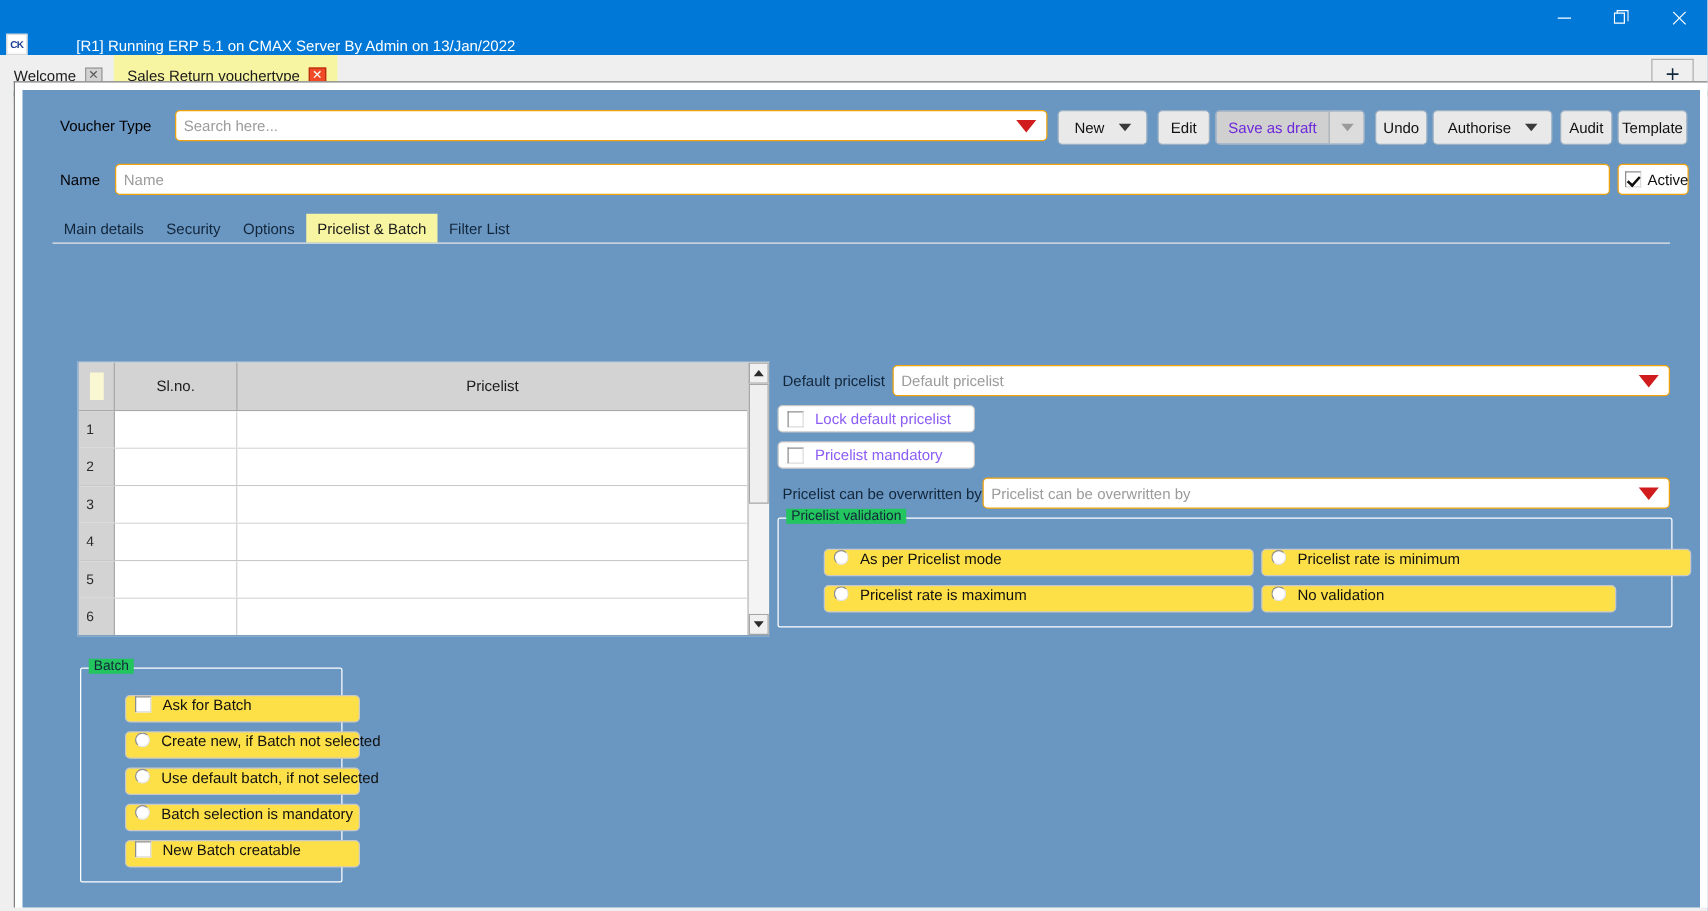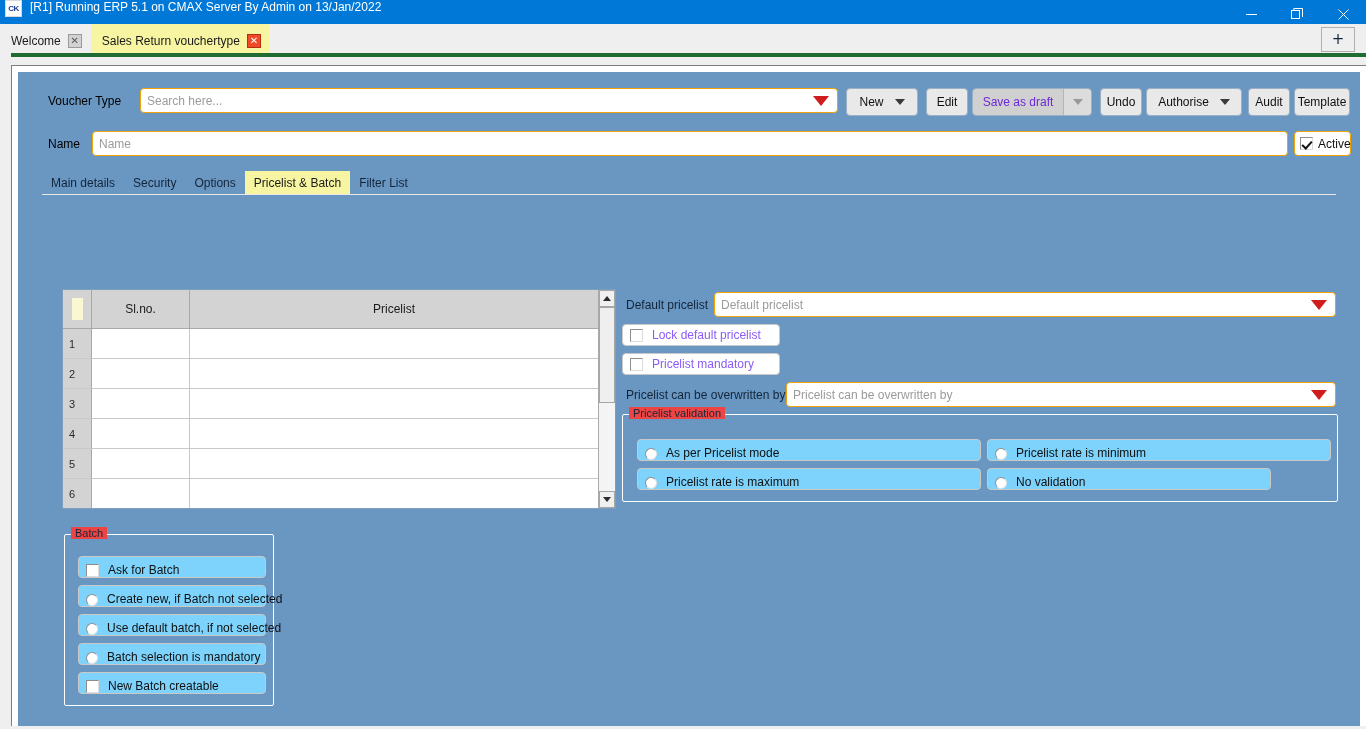--- a/index.html
+++ b/index.html
@@ -7,24 +7,25 @@
     margin: 0; padding: 0;
     width: 1366px; height: 729px;
     overflow: hidden;
     background: #efefef;
     font-family: "Liberation Sans", sans-serif;
     -webkit-font-smoothing: none;
   }
 
   
   .titlebar {
-    height: 24px; width: 100%;
+    height: 44px; width: 100%;
     background: #0078d7;
-    display: flex; align-items: flex-start;
+    display: flex; align-items: flex-end;
     position: relative;
+    gap: 31px;
   }
   .app-icon {
     width: 17px; height: 17px;
     margin-left: 5px; margin-right: 8px;
     background: #ffffff;
     border: 1px solid #d9d9d9;
     display: flex; align-items: center; justify-content: center;
     font-size: 8px; font-weight: bold; color: #1b3f94;
     letter-spacing: -0.5px;
     flex: none;
@@ -334,40 +335,40 @@
   #cb-pricelist-mand { left: 604px; top: 281px; width: 158px; }
 
   
   .fieldset {
     position: absolute;
     border: 1px solid #ffffff;
     border-radius: 2px;
   }
   .fieldset > .legend {
     position: absolute; top: -8px; left: 6px;
-    background: #ef4444;
+    background: #22c55e;
     padding: 0 4px;
     font-size: 11px; color: #12263a;
     white-space: nowrap;
   }
   #fs-validation { left: 604px; top: 342px; width: 716px; height: 88px; }
   #fs-batch      { left: 46px;  top: 462px; width: 210px; height: 172px; }
 
   #rd-as-per      { left: 14px; top: 24px; width: 344px; }
   #rd-min         { left: 364px; top: 24px; width: 344px; }
   #rd-max         { left: 14px; top: 53px; width: 344px; }
   #rd-noval       { left: 364px; top: 53px; width: 284px; }
   .fsopt {
     position: absolute;
-    background: #7dd3fc; border: 1px solid #c9c9c9; border-radius: 4px;
+    background: #fde047; border: 1px solid #c9c9c9; border-radius: 4px;
     height: 22px;
-    display: flex; align-items: flex-end; gap: 9px;
+    display: flex; align-items: flex-start; gap: 9px;
     padding-left: 7px;
     font-size: 12px; color: #101010;
-    white-space: nowrap; cursor: default;
+    white-space: nowrap; cursor: default; margin-left: 22px;
   }
   #b-ask      { left: 13px; top: 21px; width: 188px; }
   #b-create   { left: 13px; top: 50px; width: 188px; }
   #b-usedef   { left: 13px; top: 79px; width: 188px; }
   #b-mand     { left: 13px; top: 108px; width: 188px; }
   #b-newbatch { left: 13px; top: 137px; width: 188px; }
 </style>
 </head>
 <body>
 

